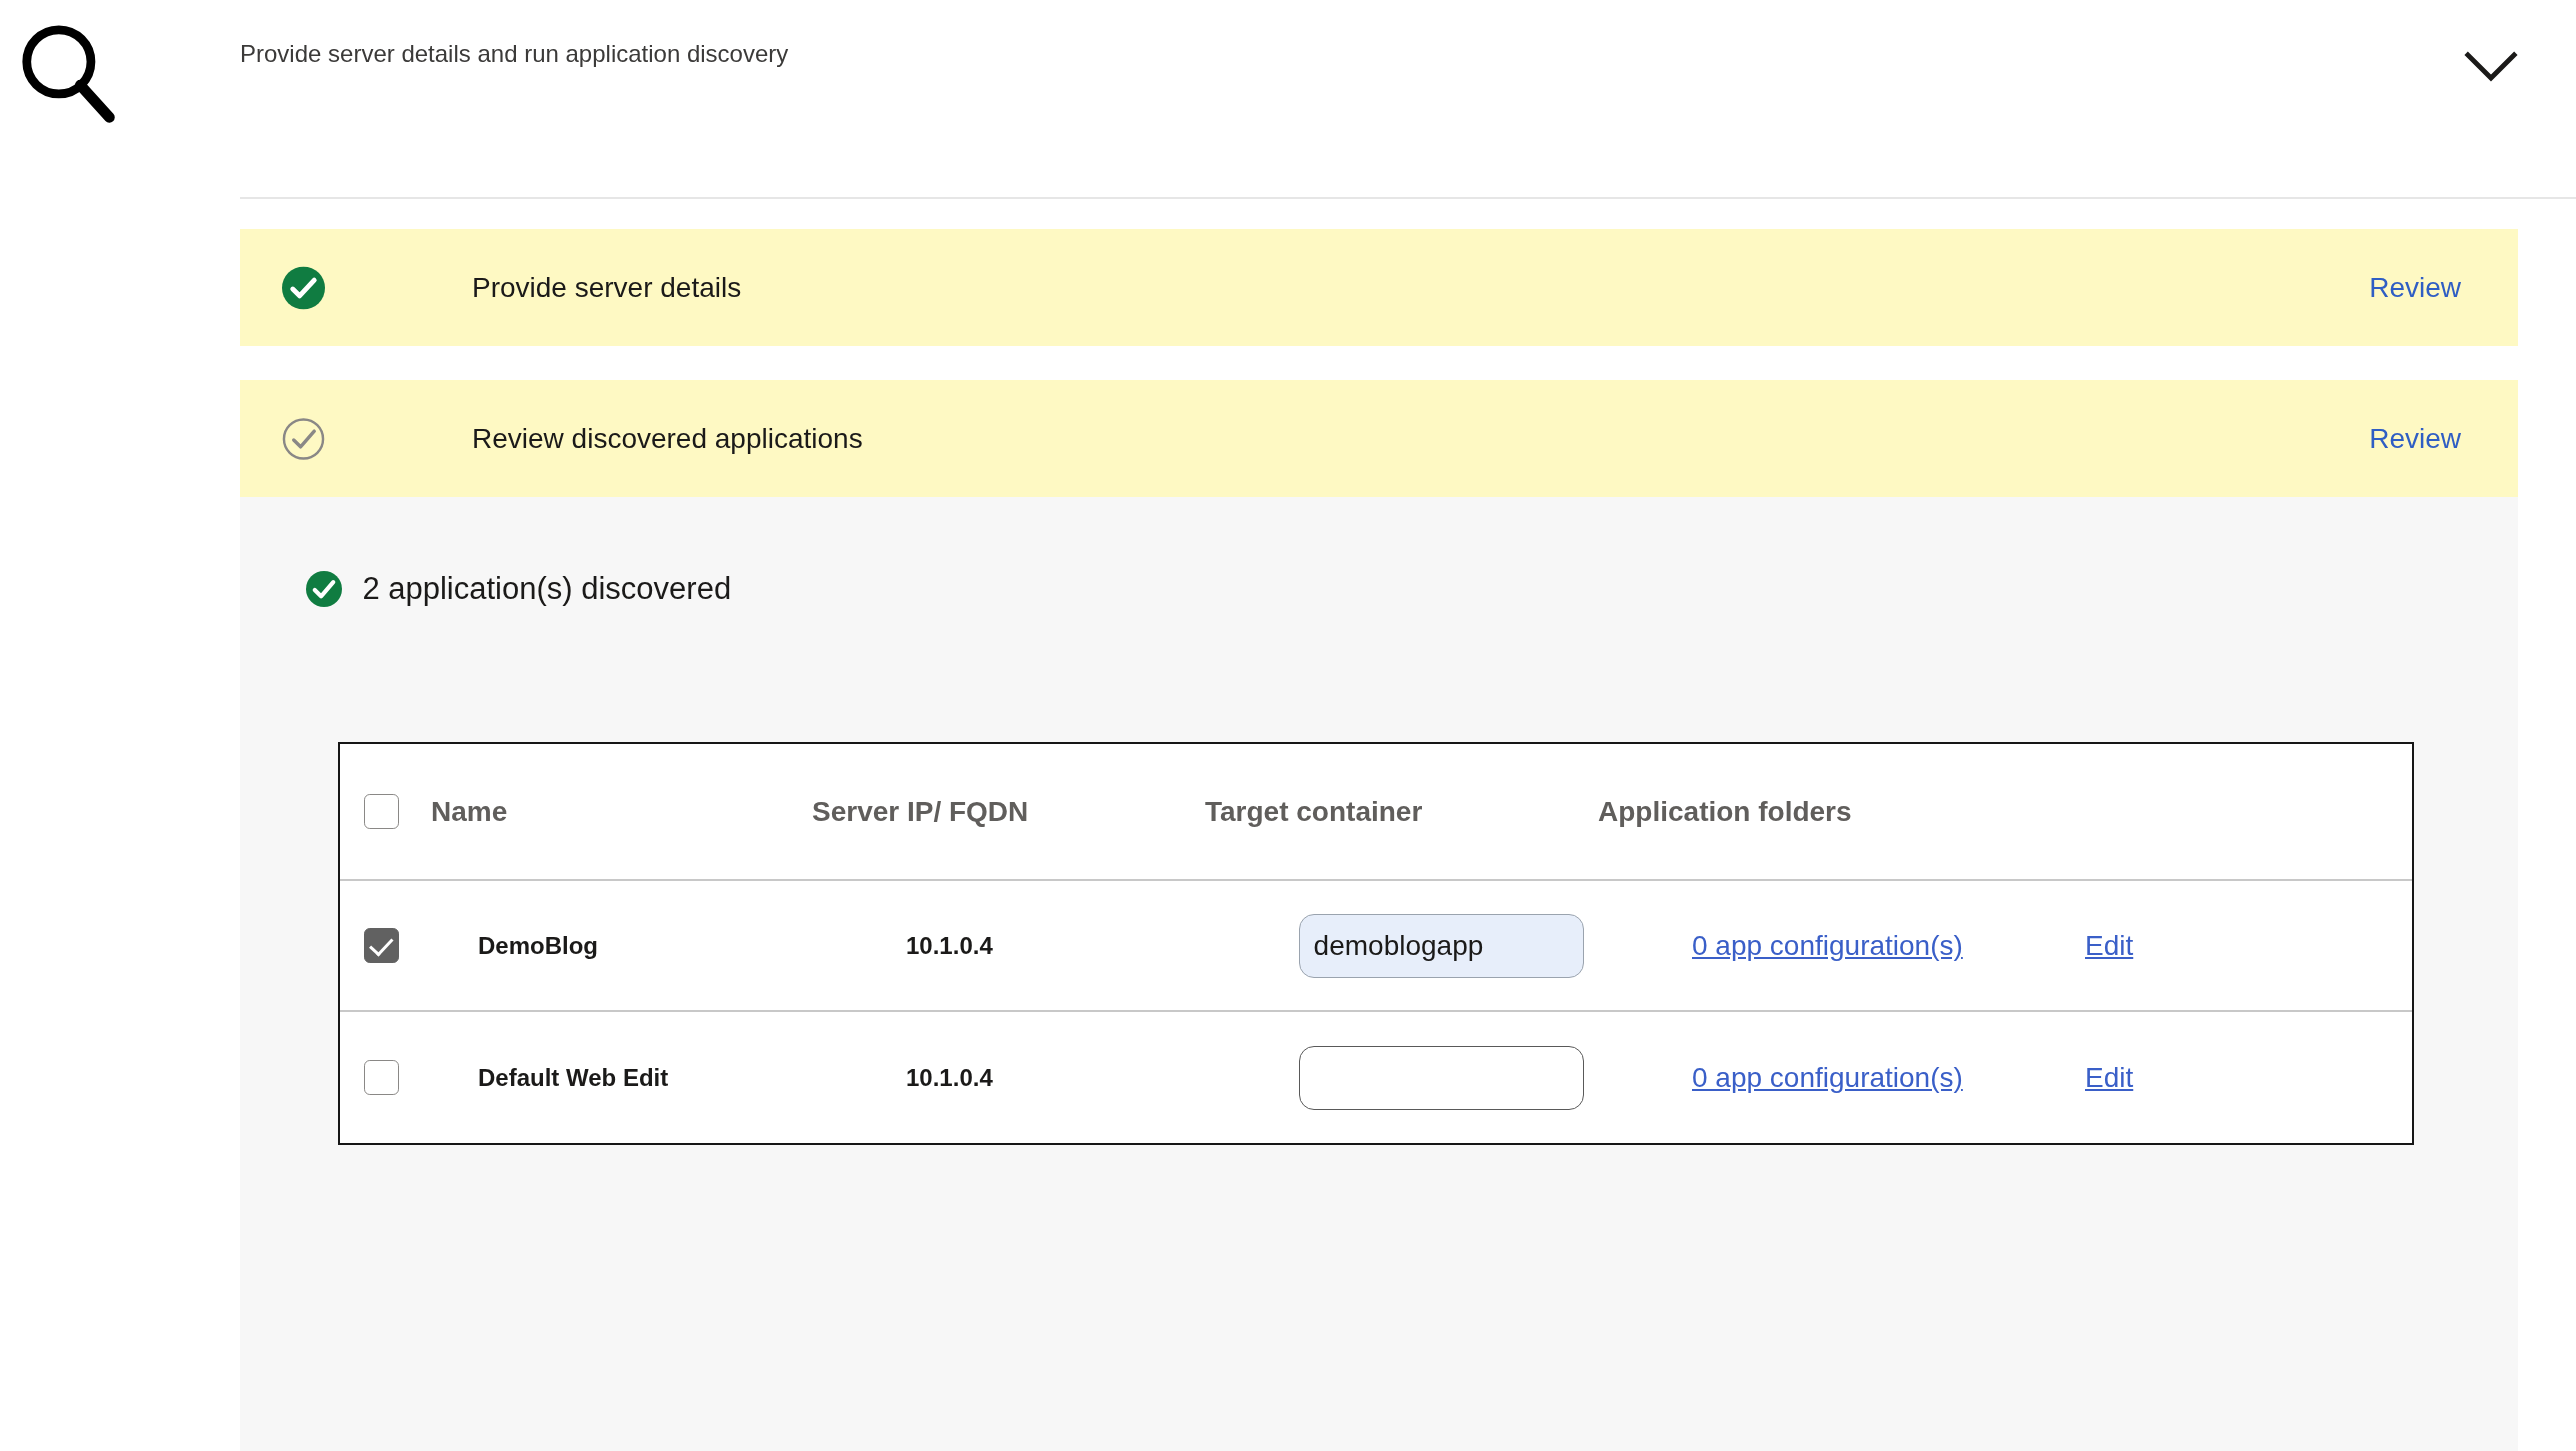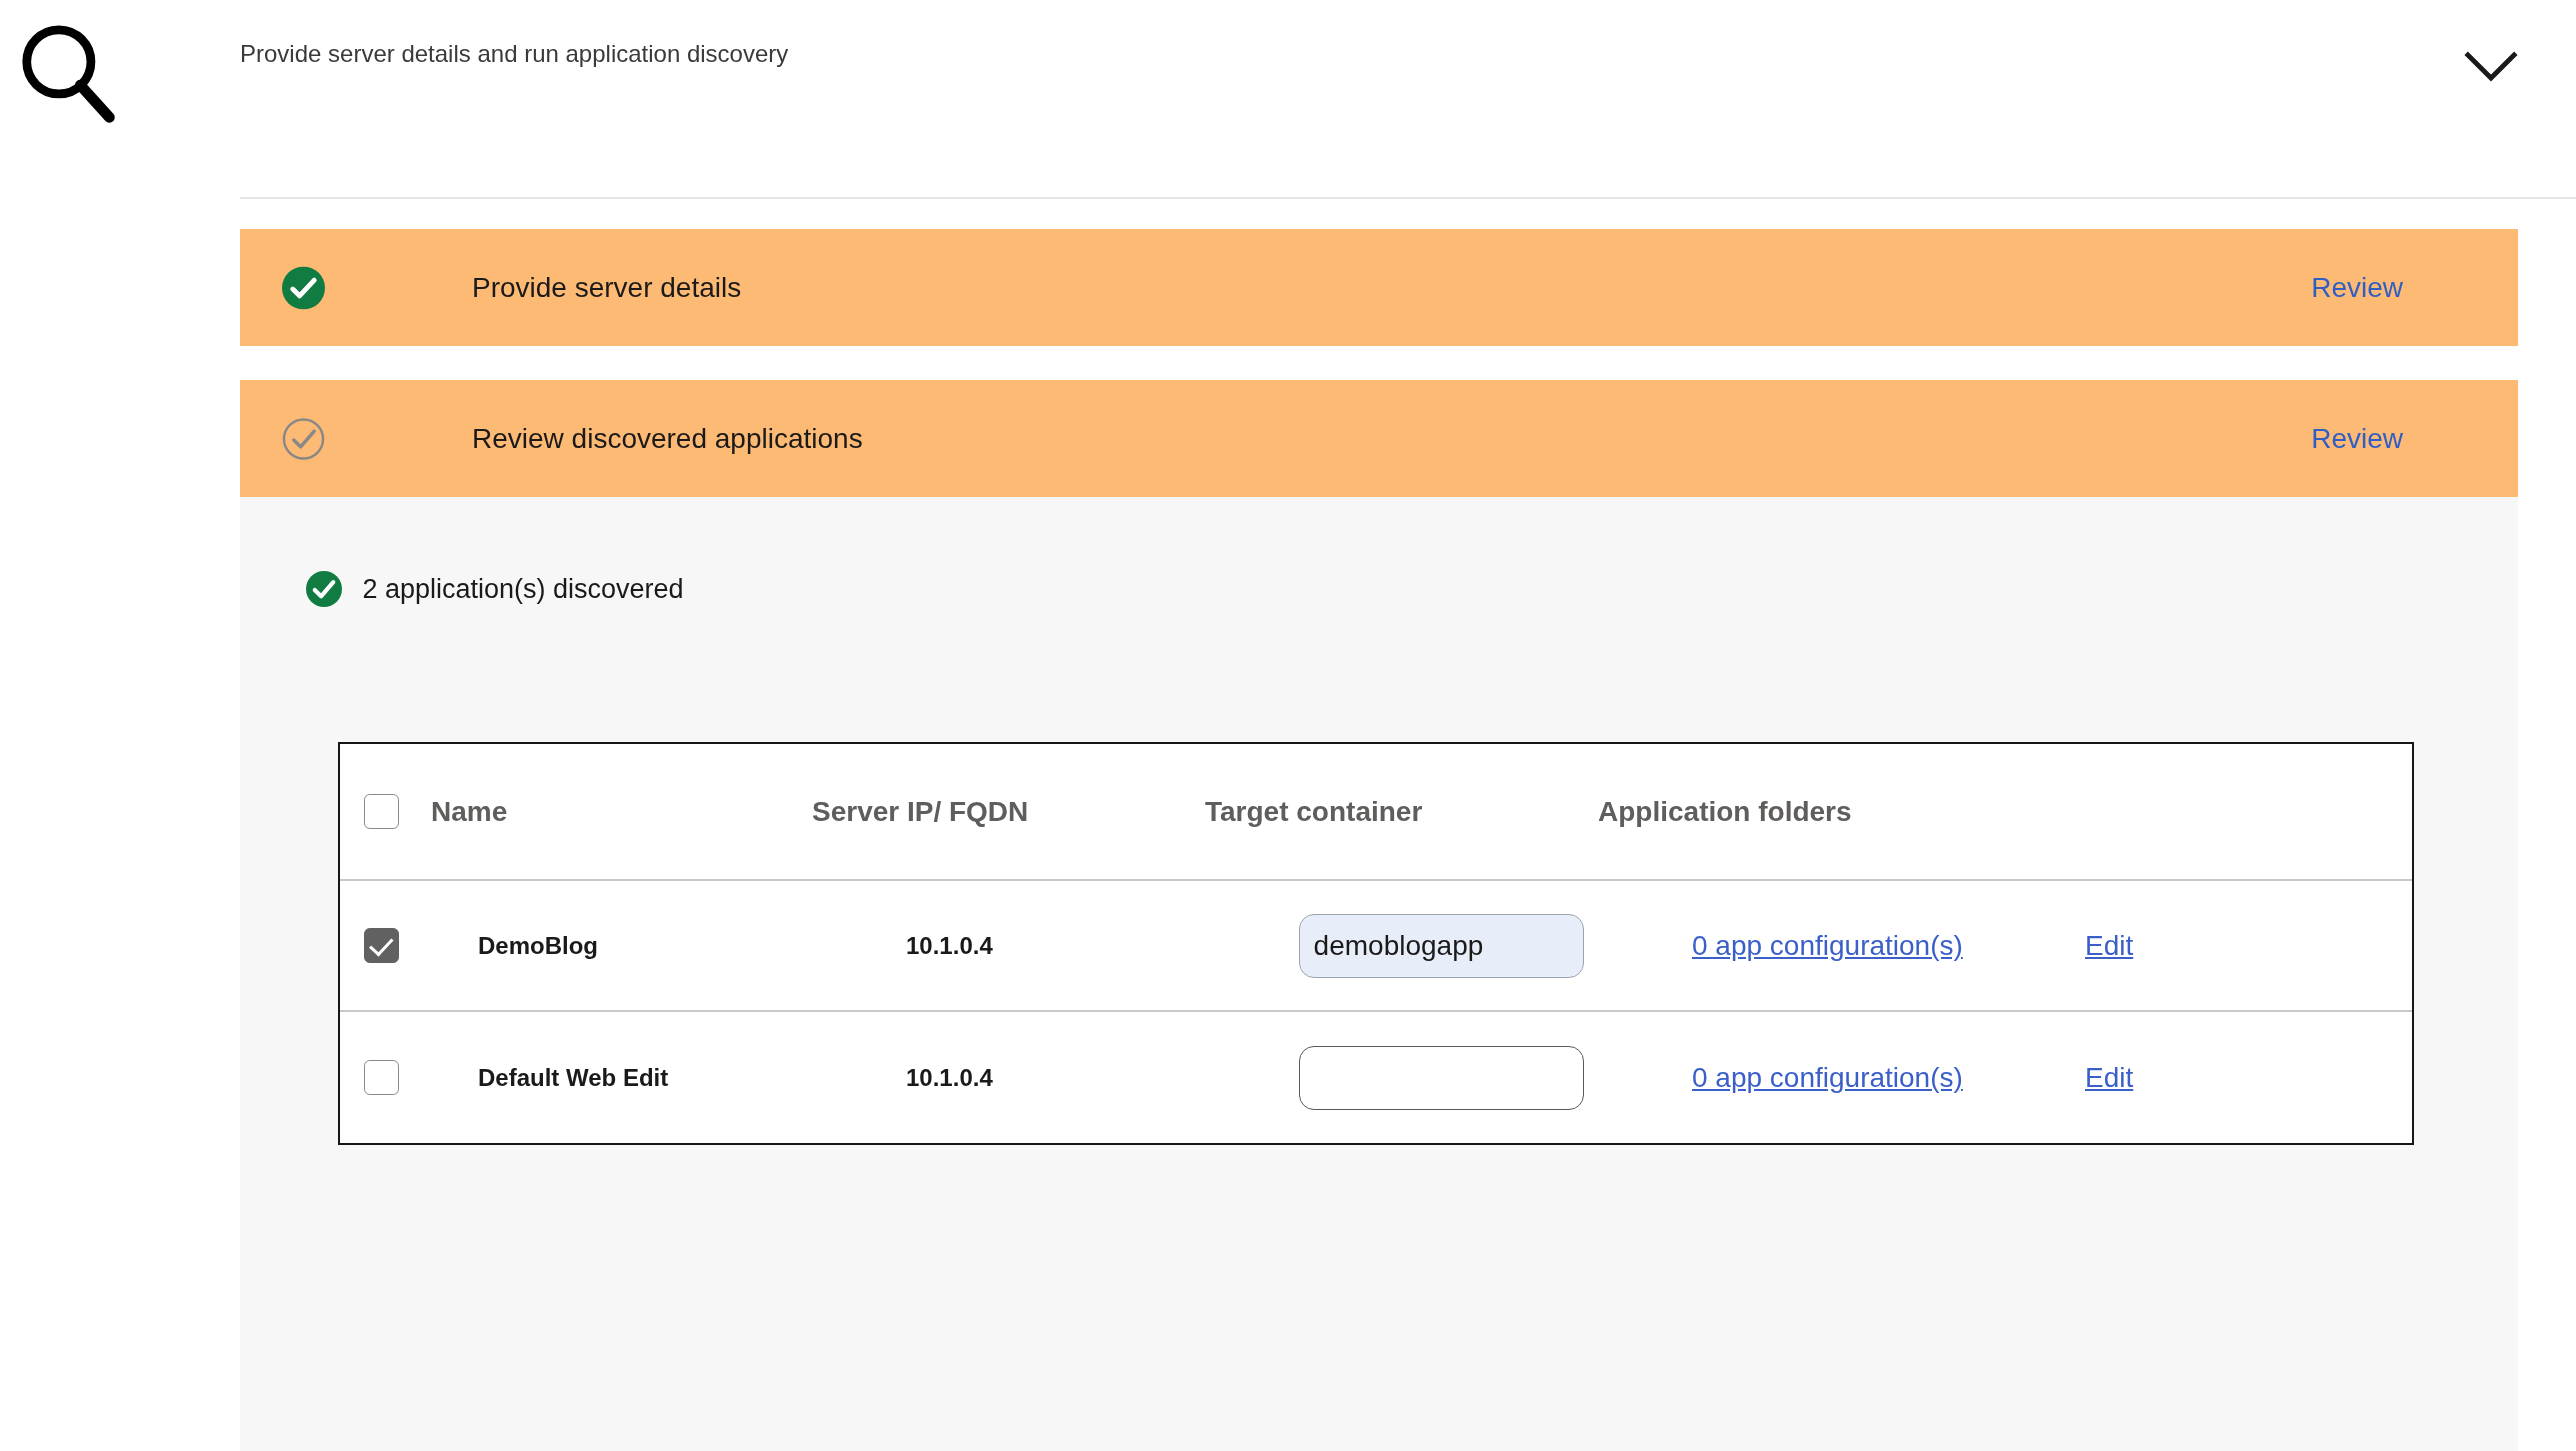--- a/index.html
+++ b/index.html
@@ -70,25 +70,25 @@
   
   .wizard {
     position: absolute;
     left: 240px;
     top: 229px;
     width: 2278px;
   }
   .step-bar {
     position: relative;
     height: 117px;
-    background: #fdba74;
+    background: #fef9c3;
     display: flex;
     align-items: center;
     box-sizing: border-box;
-    padding: 0 115px 0 0;
+    padding: 0 57px 0 0;
   }
   .step-bar + .step-gap { height: 34px; background: #ffffff; }
 
   .step-status {
     position: absolute;
     left: 42px;
     top: 50%;
     transform: translateY(-50%);
     width: 43px;
     height: 43px;
@@ -124,21 +124,21 @@
     display: flex;
     align-items: center;
   }
   .discovered-icon {
     width: 36px;
     height: 36px;
     flex: 0 0 36px;
   }
   .discovered-text {
     margin-left: 20.4px;
-    font-size: 27px;
+    font-size: 31px;
     color: #1b1a19;
     line-height: 36px;
     text-align: right;
   }
   .instruction {
     position: absolute;
     left: 58px;
     top: 165px;
     font-size: 28px;
     color: #1b1a19;

